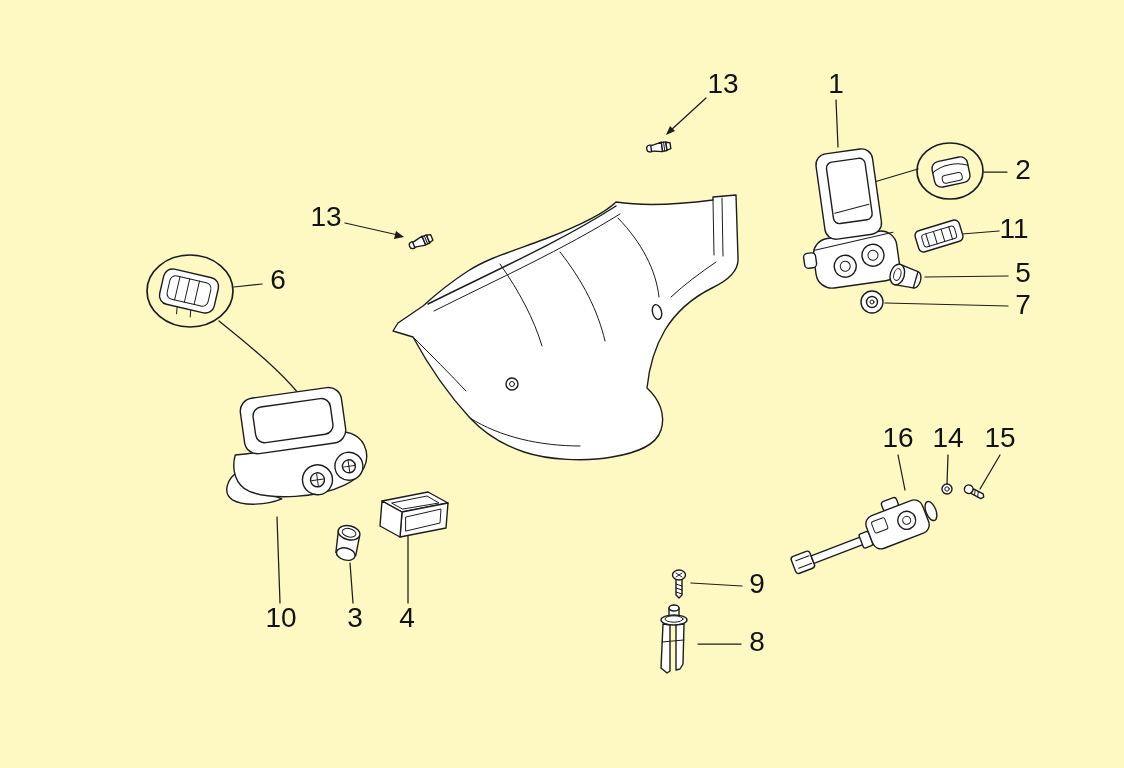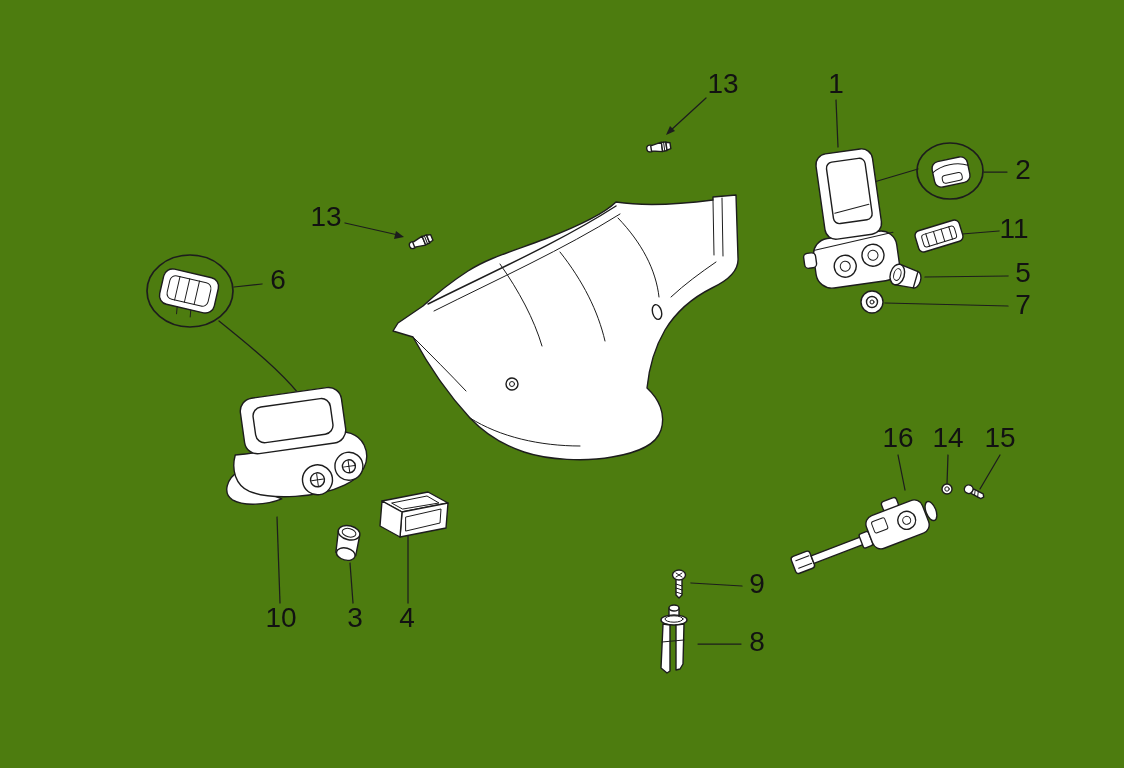--- a/index.html
+++ b/index.html
@@ -1,16 +1,16 @@
 <!DOCTYPE html>
 <html><head>
 <meta charset="utf-8">
 <style>
   html,body{margin:0;padding:0;background:#ffffff;}
-  .stage{width:1124px;height:768px;position:relative;background:#4d7c0f;overflow:hidden;}
+  .stage{width:1124px;height:768px;position:relative;background:#fef9c3;overflow:hidden;}
   svg{display:block;}
   .s  {stroke:#1d1d1d;stroke-width:1.4;fill:none;stroke-linejoin:round;stroke-linecap:round;}
   .sf {stroke:#1d1d1d;stroke-width:1.4;fill:#ffffff;stroke-linejoin:round;stroke-linecap:round;}
   .thin{stroke-width:1;}
   .wide{stroke-width:1.7;}
   .lead{stroke:#1d1d1d;stroke-width:1.25;fill:none;stroke-linecap:round;}
   .arrow{fill:#1d1d1d;stroke:none;}
   .lbl{font-family:"Liberation Sans",sans-serif;font-size:28px;fill:#121212;}
 </style>
 </head>

